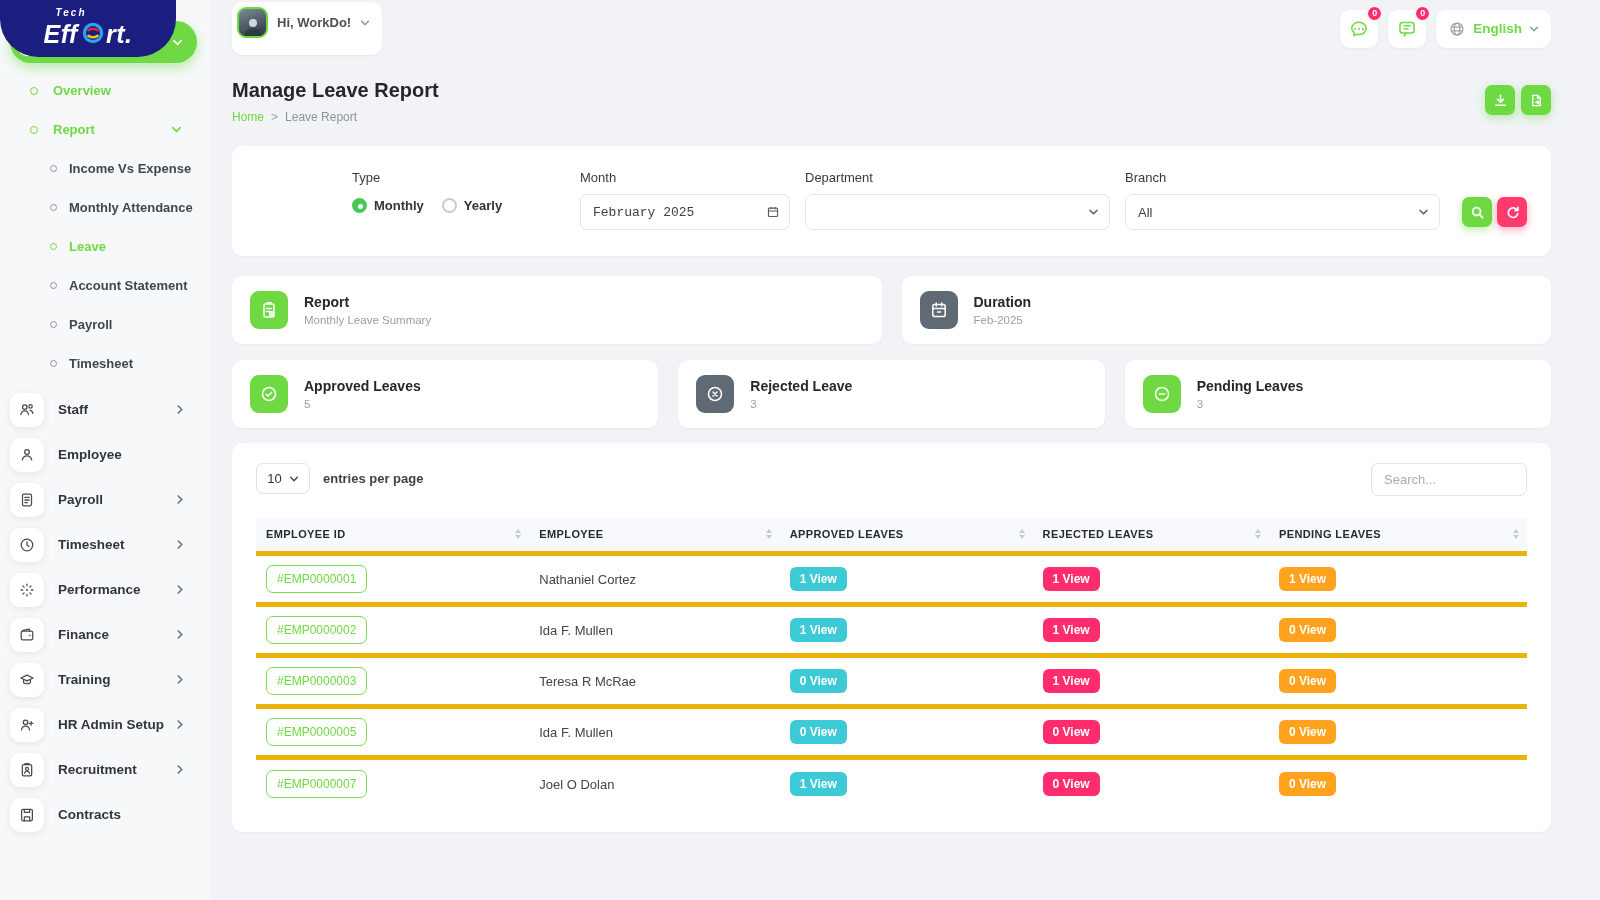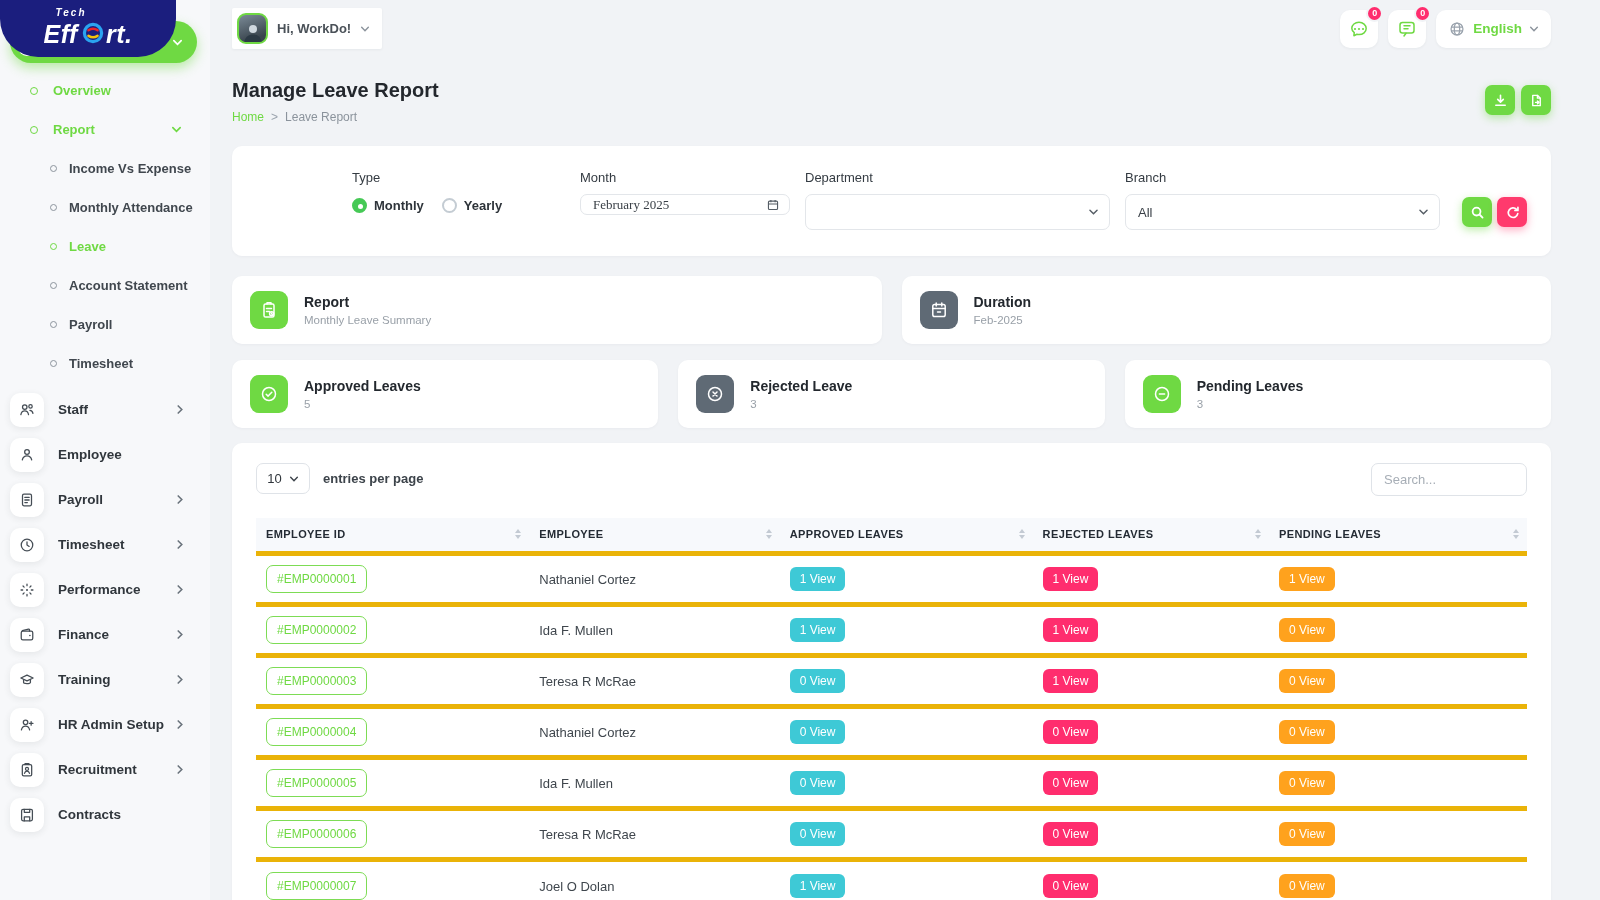--- a/index.html
+++ b/index.html
@@ -39,21 +39,21 @@
   .child-row.active .bullet { border-color:#6fd943; }
   .nav-items { margin-top:4px; }
   .nav-row { height:45px; display:flex; align-items:center; padding-left:10px; cursor:pointer; }
   .nav-ic-box { width:34px; height:34px; background:#fff; border-radius:10px; display:flex; align-items:center; justify-content:center; color:#454d55; box-shadow:0 2px 7px rgba(40,50,60,.09); flex-shrink:0; }
   .nav-ic-box svg { width:18px; height:18px; }
   .nav-label { margin-left:14px; font-size:13.5px; font-weight:700; color:#30363c; }
   .nav-chev { margin-left:auto; margin-right:26px; color:#6a737c; display:flex; }
   
   .content { flex:1; padding:0 58px 0 22px; }
   .topbar { height:57px; display:flex; align-items:center; justify-content:space-between; }
-  .user-pill { background:#fff; border-radius:2px; padding:5px 12px 5px 5px; display:flex; align-items:center; gap:9px; cursor:pointer; box-shadow:0 1px 3px rgba(20,30,40,.05); }
+  .user-pill { background:#fff; border-radius:10px; padding:5px 12px 17px 5px; display:flex; align-items:center; gap:9px; cursor:pointer; box-shadow:0 1px 3px rgba(20,30,40,.05); }
   .avatar { width:31px; height:31px; border-radius:9px; border:2px solid #6fd943; background:linear-gradient(160deg,#7b8b97 0%,#39444d 80%); display:flex; align-items:flex-end; justify-content:center; overflow:hidden; }
   .greeting { font-size:13px; font-weight:600; color:#4a5158; }
   .chev-gray { color:#8b939c; display:flex; }
   .top-right { display:flex; align-items:center; gap:10px; }
   .icon-btn { width:38px; height:38px; background:#fff; border-radius:10px; position:relative; display:flex; align-items:center; justify-content:center; cursor:pointer; box-shadow:0 1px 3px rgba(20,30,40,.05); }
   .icon-btn svg { color:#6fd943; }
   .count-badge { position:absolute; top:-5px; right:-5px; min-width:17px; height:17px; border-radius:9px; background:#ff2d6e; color:#fff; font-size:9px; font-weight:700; display:flex; align-items:center; justify-content:center; border:2px solid #f1f3f6; }
   .lang-pill { height:38px; background:#fff; border-radius:10px; padding:0 12px; display:flex; align-items:center; gap:7px; cursor:pointer; box-shadow:0 1px 3px rgba(20,30,40,.05); }
   .lang-pill .lang { color:#6fd943; font-size:13.5px; font-weight:600; }
   .page-head { margin-top:22px; display:flex; justify-content:space-between; align-items:flex-start; }
@@ -71,21 +71,21 @@
   .type-group { margin-left:96px; width:172px; }
   .radio-row { display:flex; gap:18px; margin-top:13px; }
   .radio-opt { display:flex; align-items:center; gap:7px; cursor:pointer; font-size:13px; font-weight:700; color:#2e343a; }
   .radio { width:15px; height:15px; border-radius:50%; border:2px solid #c4ccd3; background:#fff; position:relative; flex-shrink:0; }
   .radio.checked { border-color:#46c956; background:#46c956; }
   .radio.checked::after { content:""; position:absolute; left:4px; top:4px; width:5px; height:5px; border-radius:50%; background:#fff; }
   .fgroup { }
   .g-month { width:210px; margin-left:56px; }
   .g-branch { width:315px; margin-left:15px; }
   .g-dept { width:305px; margin-left:15px; }
-  .f-input { width:100%; height:21px; border:1px solid #e3e6ea; border-radius:7px; background:#fff; font-size:13px; color:#3a4047; padding:0 30px 0 12px; outline:none; font-family:Liberation Serif, serif; }
+  .f-input { width:100%; height:36px; border:1px solid #e3e6ea; border-radius:7px; background:#fff; font-size:13px; color:#3a4047; padding:0 30px 0 12px; outline:none; font-family:Liberation Mono, monospace; }
   .f-wrap { position:relative; }
   .f-wrap .end-ic { position:absolute; right:10px; top:50%; transform:translateY(-50%); color:#555d65; display:flex; }
   .f-select { width:100%; height:36px; border:1px solid #e3e6ea; border-radius:7px; background:#fff; font-size:13px; color:#3a4047; padding:0 28px 0 12px; display:flex; align-items:center; cursor:pointer; position:relative; }
   .f-select .end-ic { position:absolute; right:10px; top:50%; transform:translateY(-50%); color:#555d65; display:flex; }
   .filter-btns { margin-left:22px; display:flex; gap:5px; margin-top:27px; }
   .sq-btn { width:30px; height:30px; border-radius:7px; display:flex; align-items:center; justify-content:center; cursor:pointer; }
   .sq-green { background:#6fd943; box-shadow:0 3px 8px rgba(111,217,67,.45); }
   .sq-pink { background:#ff3a6d; box-shadow:0 3px 8px rgba(255,58,109,.4); }
   
   .row-cards { margin-top:20px; display:flex; gap:20px; }
@@ -107,21 +107,21 @@
   .search-input::placeholder { color:#a7aeb6; }
   table.data { width:100%; border-collapse:collapse; margin-top:22px; table-layout:fixed; }
   thead th { background:#f7f9fc; height:35px; font-size:11px; font-weight:700; color:#242b34; letter-spacing:.4px; text-align:left; padding:0 18px 0 10px; position:relative; cursor:pointer; }
   .sort { position:absolute; right:8px; top:50%; transform:translateY(-50%); display:flex; flex-direction:column; gap:2px; }
   .sort i { display:block; width:0; height:0; border-left:3.5px solid transparent; border-right:3.5px solid transparent; }
   .sort .up { border-bottom:4.5px solid #c3cad3; }
   .sort .dn { border-top:4.5px solid #c3cad3; }
   tbody td { height:51px; border-top:5px solid #eab308; vertical-align:middle; padding:0 8px 0 10px; }
   .id-pill { display:inline-block; border:1.5px solid #7ddc55; color:#6fd943; font-size:12px; padding:6px 10px; border-radius:7px; background:#fff; }
   .emp-name { font-size:13px; color:#3f464d; }
-  .badge { display:inline-block; color:#fff; font-size:12px; font-weight:400; padding:5px 10px; border-radius:6px; cursor:pointer; }
+  .badge { display:inline-block; color:#fff; font-size:12px; font-weight:700; padding:5px 10px; border-radius:6px; cursor:pointer; }
   .badge.approved { background:#3ec9d6; }
   .badge.rejected { background:#ff2d6e; }
   .badge.pending  { background:#ffa21d; }
 </style>
 </head>
 <body>
 
 <aside class="sidebar">
   <div class="logo-blob">
     <div class="logo-top">Tech</div>
@@ -611,36 +611,22 @@
             <td><span class="badge pending">0 View</span></td>
           </tr>
           <tr>
             <td><span class="id-pill">#EMP0000003</span></td>
             <td><span class="emp-name">Teresa R McRae</span></td>
             <td><span class="badge approved">0 View</span></td>
             <td><span class="badge rejected">1 View</span></td>
             <td><span class="badge pending">0 View</span></td>
           </tr>
           <tr>
-            <td><span class="id-pill">#EMP0000004</span></td>
-            <td><span class="emp-name">Nathaniel Cortez</span></td>
-            <td><span class="badge approved">0 View</span></td>
-            <td><span class="badge rejected">0 View</span></td>
-            <td><span class="badge pending">0 View</span></td>
-          </tr>
-          <tr>
             <td><span class="id-pill">#EMP0000005</span></td>
             <td><span class="emp-name">Ida F. Mullen</span></td>
-            <td><span class="badge approved">0 View</span></td>
-            <td><span class="badge rejected">0 View</span></td>
-            <td><span class="badge pending">0 View</span></td>
-          </tr>
-          <tr>
-            <td><span class="id-pill">#EMP0000006</span></td>
-            <td><span class="emp-name">Teresa R McRae</span></td>
             <td><span class="badge approved">0 View</span></td>
             <td><span class="badge rejected">0 View</span></td>
             <td><span class="badge pending">0 View</span></td>
           </tr>
           <tr>
             <td><span class="id-pill">#EMP0000007</span></td>
             <td><span class="emp-name">Joel O Dolan</span></td>
             <td><span class="badge approved">1 View</span></td>
             <td><span class="badge rejected">0 View</span></td>
             <td><span class="badge pending">0 View</span></td>

